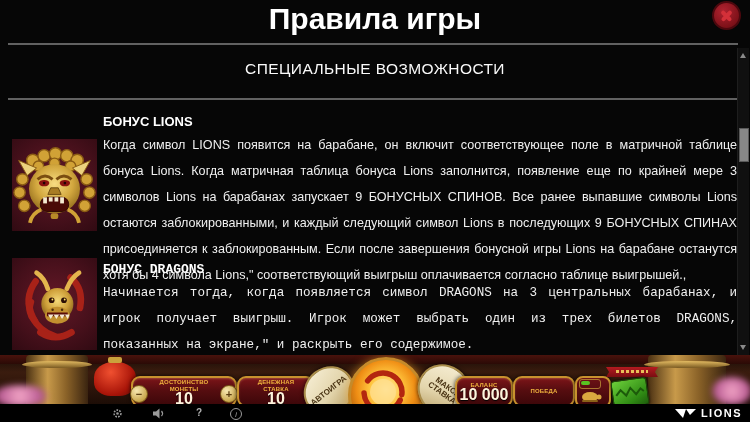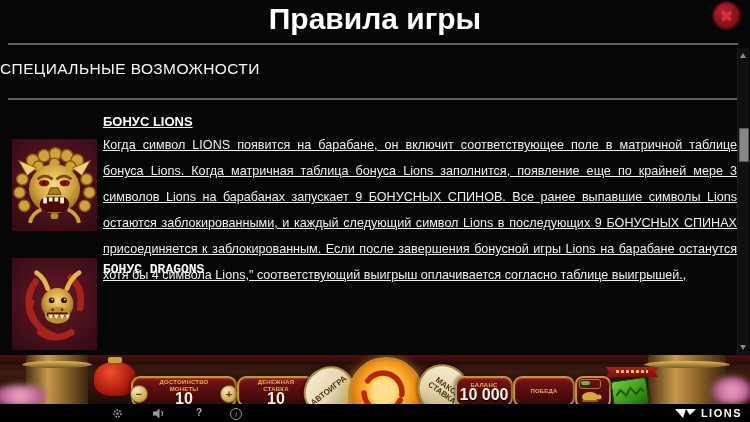--- a/index.html
+++ b/index.html
@@ -61,21 +61,21 @@
     color:#b0b0b0;font-size:7px;font-style:italic;display:flex;align-items:center;justify-content:center;line-height:1;}
   #game-title{position:absolute;left:0;right:0;top:3px;text-align:center;font-size:11.5px;color:#fff;}
   #brand{position:absolute;right:8px;top:3px;display:flex;align-items:center;gap:4px;}
   #brand .brand-text{font-size:11px;font-weight:bold;color:#fff;letter-spacing:1.5px;}
 
   
   #rules-panel{position:absolute;left:0;top:0;width:750px;height:355px;background:#060606;z-index:4;}
   #rules-title{position:absolute;left:0;right:0;top:2px;text-align:center;
     font-size:30px;font-weight:bold;color:#fff;}
   .divider{position:absolute;left:8px;width:730px;height:2px;background:#616161;}
-  #rules-subtitle{position:absolute;left:0;right:0;top:60px;
+  #rules-subtitle{position:absolute;left:0;right:0;top:60px;text-align:center;
     font-size:15.5px;color:#fafafa;letter-spacing:.4px;}
   .symbol-box{position:absolute;left:12px;width:85px;height:92px;
     background:radial-gradient(circle at 50% 45%,#641827 0%,#46101b 60%,#300a12 100%);}
   .symbol-box svg{position:absolute;left:0;top:0;}
   .rule-text{position:absolute;left:103px;width:634px;color:#f0f0f0;}
   .rule-heading{font-size:13px;font-weight:bold;color:#fff;margin:0 0 3px 0;}
   .rule-body{font-size:12.6px;line-height:26px;text-align:justify;margin:0;}
 
   #close-button{position:absolute;left:712px;top:1px;width:29px;height:29px;border-radius:50%;
     background:radial-gradient(circle at 38% 32%,#b02330,#7e1119 70%,#5c0b12);
@@ -209,21 +209,21 @@
         <rect x="30" y="59" width="30" height="15" rx="7" fill="#4a0a06" stroke="#2e0502"></rect>
         <rect x="33" y="59" width="4" height="6.5" fill="#f5ead0"></rect>
           <rect x="39" y="59" width="4" height="4.5" fill="#f5ead0"></rect>
         <rect x="45" y="59" width="4" height="4.5" fill="#f5ead0"></rect>
           <rect x="51" y="59" width="4" height="6.5" fill="#f5ead0"></rect>
         <path d="M31 72 Q21 76 19 86" stroke="#d1a236" stroke-width="4" fill="none"></path>
         <path d="M59 72 Q69 76 71 86" stroke="#d1a236" stroke-width="4" fill="none"></path>
         <rect x="41" y="76" width="8" height="6" rx="2" fill="#b88a28"></rect>
       </svg>
     </div>
-    <div class="rule-text" style="top:114px;text-decoration:underline;">
+    <div class="rule-text" style="top:114px;">
       <p class="rule-heading">БОНУС LIONS</p>
       <p class="rule-body">Когда символ LIONS появится на барабане, он включит соответствующее поле в матричной таблице бонуса Lions. Когда матричная таблица бонуса Lions заполнится, появление еще по крайней мере 3 символов Lions на барабанах запускает 9 БОНУСНЫХ СПИНОВ. Все ранее выпавшие символы Lions остаются заблокированными, и каждый следующий символ Lions в последующих 9 БОНУСНЫХ СПИНАХ присоединяется к заблокированным. Если после завершения бонусной игры Lions на барабане останутся хотя бы 4 символа Lions," соответствующий выигрыш оплачивается согласно таблице выигрышей.,</p>
     </div>
 
     <div class="symbol-box" style="top:258px;">
       <svg width="85" height="92" viewBox="0 0 90 92">
         <defs>
           <radialGradient id="dg" cx="50%" cy="40%" r="65%">
             <stop offset="0%" stop-color="#f3d878"></stop>
               <stop offset="55%" stop-color="#cfa03a"></stop>
@@ -245,20 +245,21 @@
           <circle cx="55.8" cy="41.2" r="1" fill="#ffe36a"></circle>
         <ellipse cx="48" cy="58" rx="13" ry="9" fill="#c2902f"></ellipse>
         <path d="M37 57 h22" stroke="#5a0d08" stroke-width="4"></path>
         <path d="M38 57 l3 5 3 -5 3 5 3 -5 3 5 3 -5 3 5 2 -5" fill="#f5ead0"></path>
         <circle cx="43" cy="52" r="1.3" fill="#4a2a08"></circle>
           <circle cx="53" cy="52" r="1.3" fill="#4a2a08"></circle>
       </svg>
     </div>
     <div class="rule-text" style="top:262px;font-family:Liberation Mono, monospace;">
       <p class="rule-heading">БОНУС DRAGONS</p>
+      <p class="rule-body">Начинается тогда, когда появляется символ DRAGONS на 3 центральных барабанах, и игрок получает выигрыш. Игрок может выбрать один из трех билетов DRAGONS, показанных на экране," и раскрыть его содержимое.</p>
     </div>
 
     <div id="scrollbar">
       <div class="scroll-arrow up"></div>
       <div id="scroll-thumb"></div>
       <div class="scroll-arrow down"></div>
     </div>
   </div>
 
   <div id="close-button">

